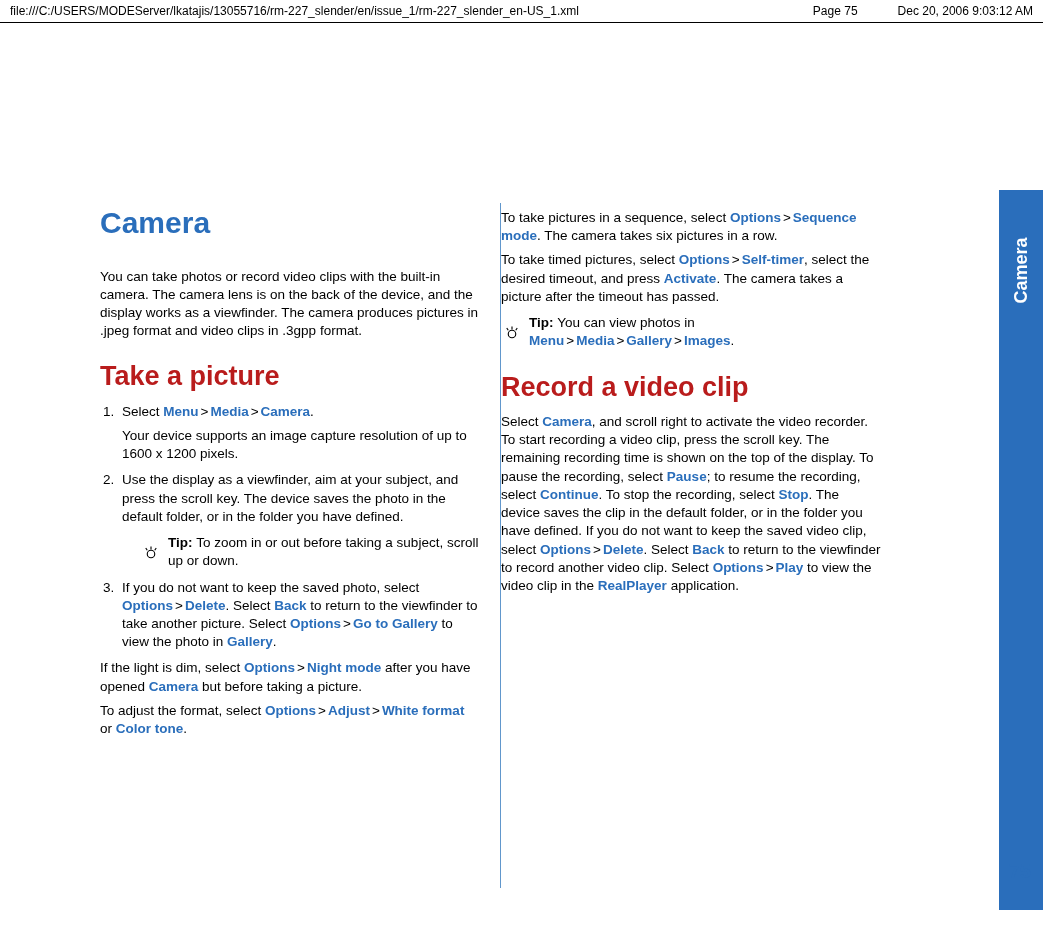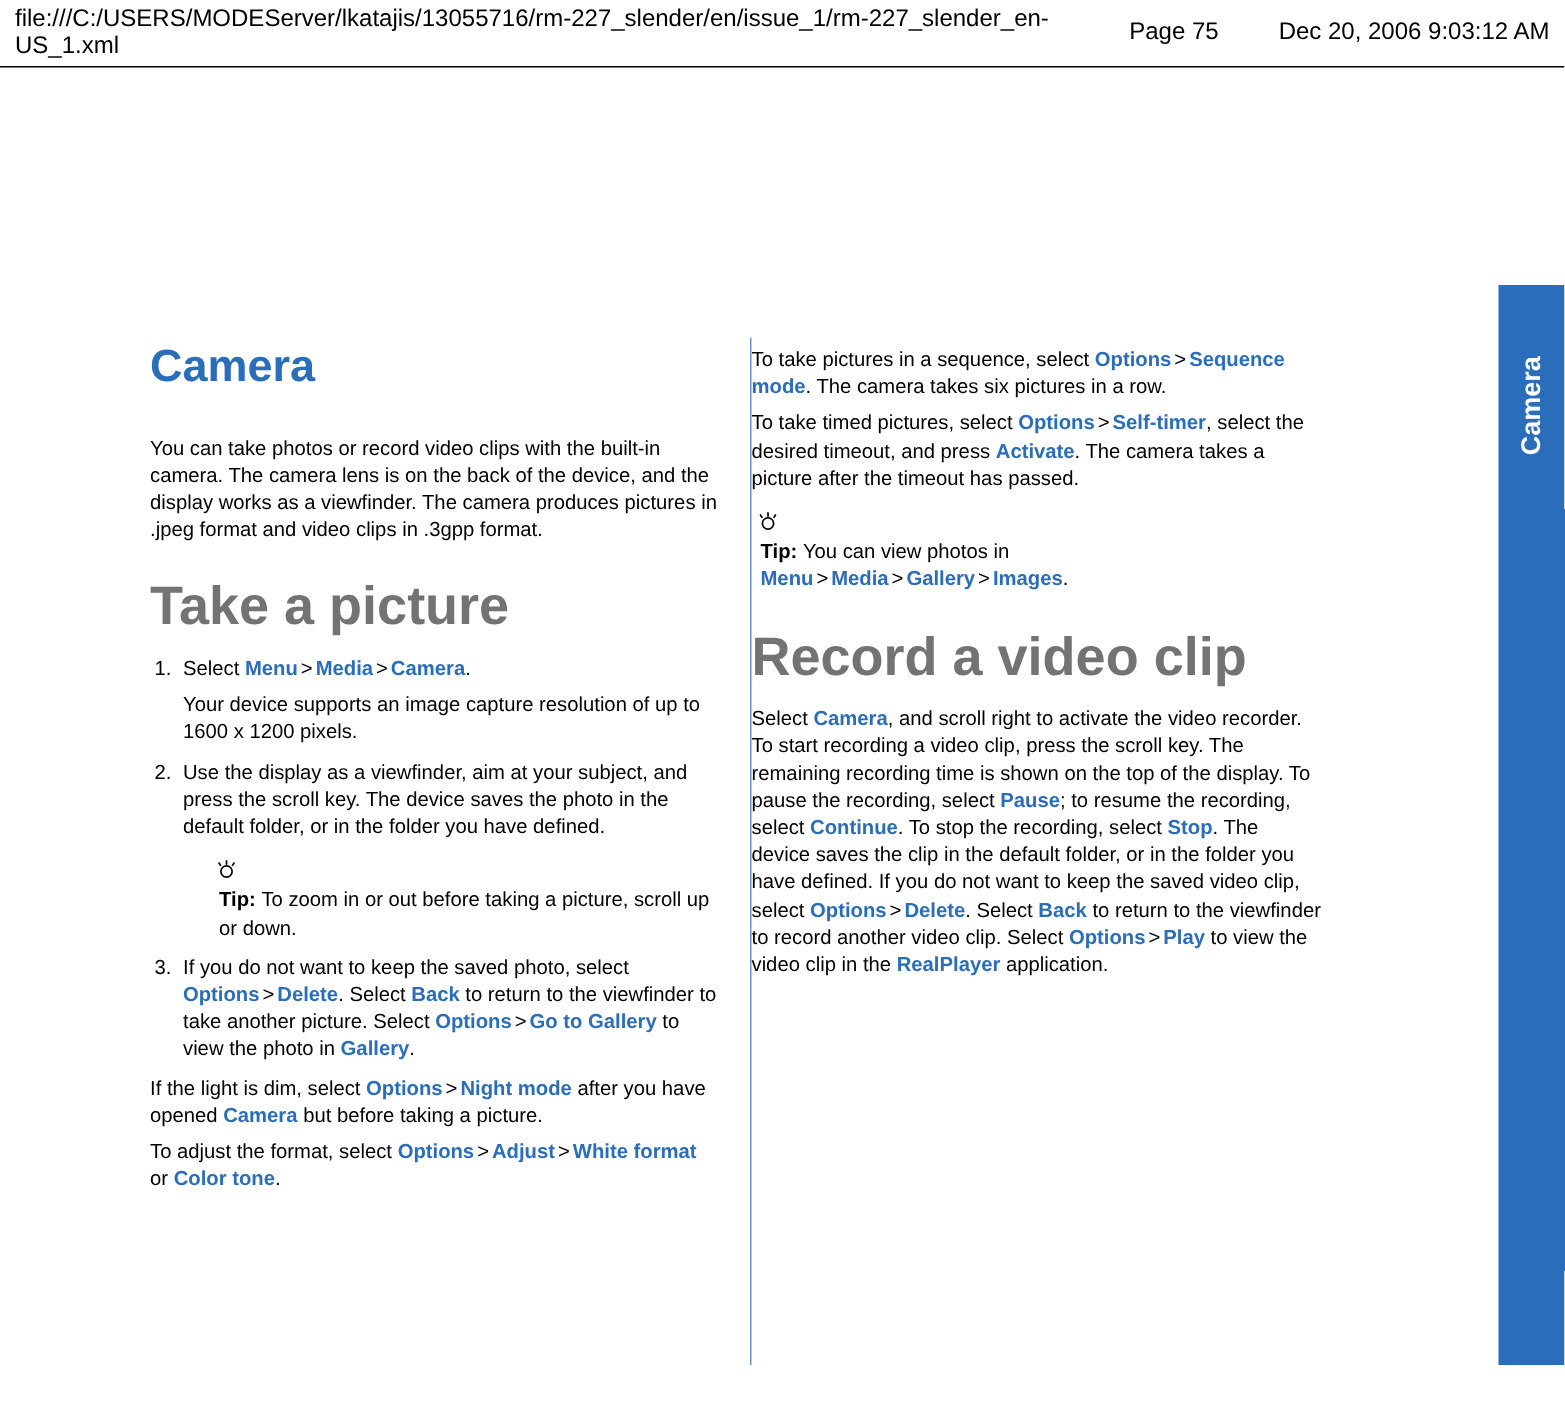--- a/index.html
+++ b/index.html
@@ -9,21 +9,21 @@
     background: #fff;
     width: 1043px;
     height: 940px;
     position: relative;
     color: #000;
   }
   .header-bar {
     display: flex;
     align-items: center;
     padding: 4px 10px;
-    font-size: 16px;
+    font-size: 12px;
     border-bottom: 1px solid #000;
   }
   .header-path { flex: 1; }
   .header-page { margin-left: 20px; margin-right: 40px; }
   .header-date { }
   .page-area {
     position: relative;
     padding: 180px 100px 50px 100px;
     display: flex;
     height: calc(100% - 25px);
@@ -43,34 +43,33 @@
     border-left: 1px solid #6197cc;
     padding-right: 0;
   }
   h1.title {
     color: #2a6ebb;
     font-size: 30px;
     font-weight: 600;
     margin: 0 0 24px 0;
   }
   h2.section {
-    color: #737373;
-    font-size: 36px;
+    color: #b91c1c;
+    font-size: 27px;
     font-weight: 600;
     margin: 18px 0 8px 0;
   }
   .para { margin: 6px 0; }
   ol { margin: 4px 0 8px 18px; padding: 0; }
   ol li { margin: 4px 0 8px 0; padding-left: 4px; }
   .term { color: #2a6ebb; font-weight: 700; }
   .tip-row {
     display: flex;
-    align-items: flex-start;
+    align-items: center;
     margin: 8px 0 8px 18px;
-    flex-direction: column;
   }
   .tip-row.no-indent { margin-left: 0; }
   .tip-icon {
     width: 22px;
     flex-shrink: 0;
     text-align: center;
     font-size: 16px;
     line-height: 1;
     margin-top: 1px;
   }
@@ -138,21 +137,21 @@
           <div class="tip-row">
             <div class="tip-icon">
               <svg width="18" height="18" viewBox="0 0 24 24" fill="none" stroke="#000" stroke-width="1.5">
                   <circle cx="12" cy="16" r="5"></circle>
                   <line x1="7" y1="11" x2="5" y2="8"></line>
                   <line x1="12" y1="10" x2="12" y2="6"></line>
                   <line x1="17" y1="11" x2="19" y2="8"></line>
                 </svg>
             </div>
             <div class="tip-text">
-              <span class="tip-label">Tip:  </span><span>To zoom in or out before taking a picture, scroll up or down.</span>
+              <span class="tip-label">Tip:  </span><span>To zoom in or out before taking a subject, scroll up or down.</span>
             </div>
           </div>
         </li>
         <li>
           <span>If you do not want to keep the saved photo, select </span><span class="term">Options</span><span class="gt">&gt;</span><span class="term">Delete</span><span>. Select </span><span class="term">Back</span><span> to return to the viewfinder to take another picture. Select </span><span class="term">Options</span><span class="gt">&gt;</span><span class="term">Go to Gallery</span><span> to view the photo in </span><span class="term">Gallery</span><span>.</span>
         </li>
       </ol>
 
       <div class="para">
         <span>If the light is dim, select </span><span class="term">Options</span><span class="gt">&gt;</span><span class="term">Night mode</span><span> after you have opened </span><span class="term">Camera</span><span> but before taking a picture.</span>

